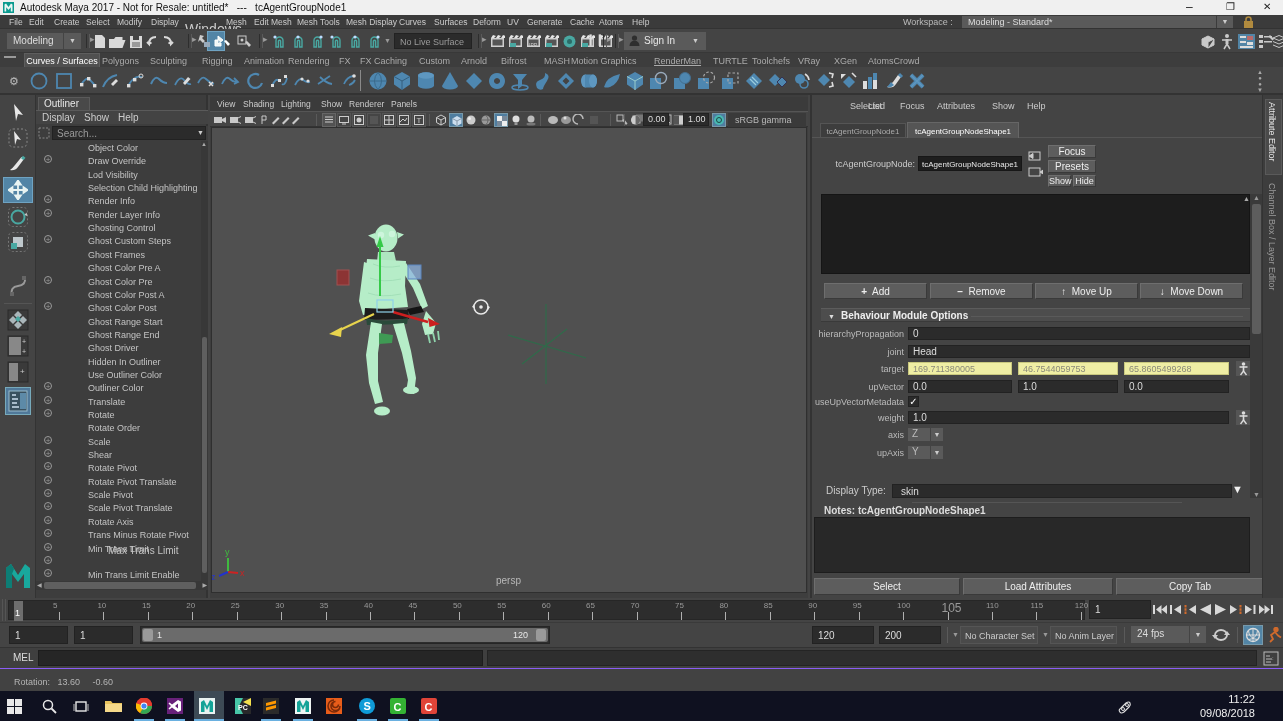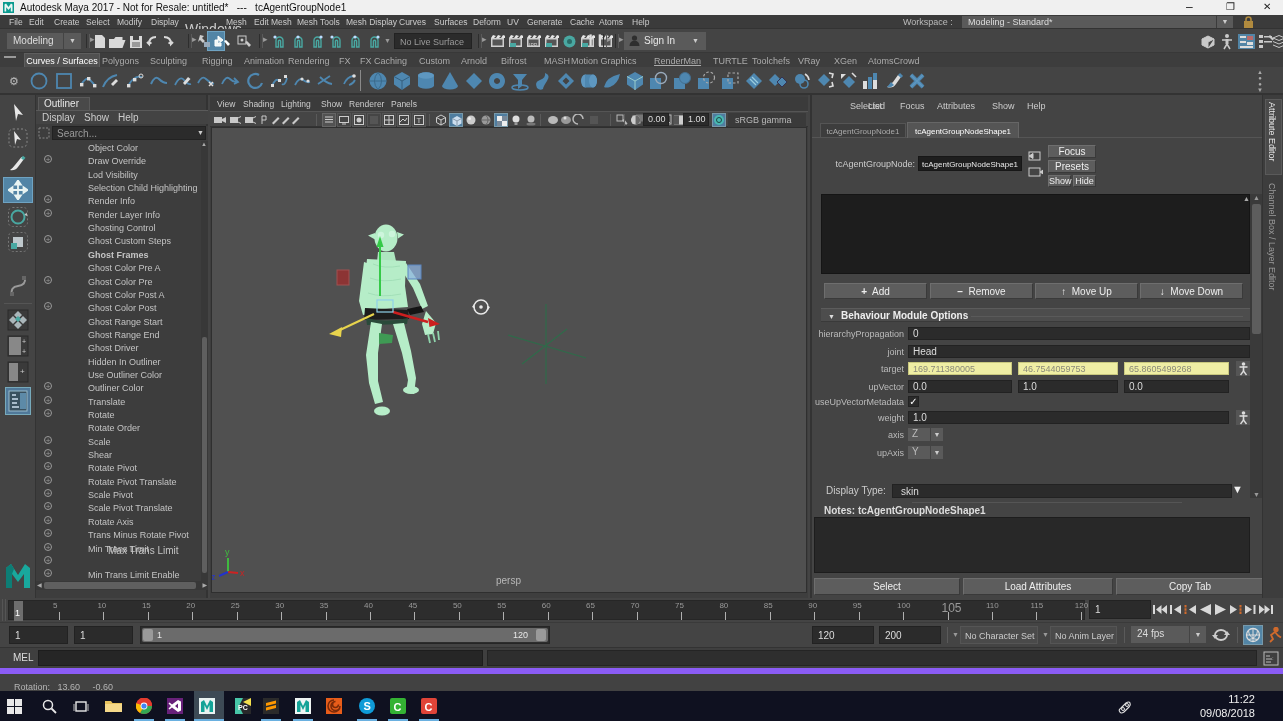--- a/index.html
+++ b/index.html
@@ -460,21 +460,21 @@
 <span class="abs" style="left:52px;top:15.35px;font-size:9px;color:#c4c4c4;white-space:nowrap;">Draw Override</span>
 <span class="abs" style="left:52px;top:28.7px;font-size:9px;color:#c4c4c4;white-space:nowrap;">Lod Visibility</span>
 <span class="abs" style="left:52px;top:42.05px;font-size:9px;color:#c4c4c4;white-space:nowrap;">Selection Child Highlighting</span>
 <span class="abs" style="left:8px;top:54.4px;width:8px;height:8px;border:1px solid #9a9a9a;border-radius:50%;color:#9a9a9a;font-size:8px;line-height:8px;text-align:center;">+</span>
 <span class="abs" style="left:52px;top:55.4px;font-size:9px;color:#c4c4c4;white-space:nowrap;">Render Info</span>
 <span class="abs" style="left:8px;top:67.75px;width:8px;height:8px;border:1px solid #9a9a9a;border-radius:50%;color:#9a9a9a;font-size:8px;line-height:8px;text-align:center;">+</span>
 <span class="abs" style="left:52px;top:68.75px;font-size:9px;color:#c4c4c4;white-space:nowrap;">Render Layer Info</span>
 <span class="abs" style="left:52px;top:82.1px;font-size:9px;color:#c4c4c4;white-space:nowrap;">Ghosting Control</span>
 <span class="abs" style="left:8px;top:94.44999999999999px;width:8px;height:8px;border:1px solid #9a9a9a;border-radius:50%;color:#9a9a9a;font-size:8px;line-height:8px;text-align:center;">+</span>
 <span class="abs" style="left:52px;top:95.44999999999999px;font-size:9px;color:#c4c4c4;white-space:nowrap;">Ghost Custom Steps</span>
-<span class="abs" style="left:52px;top:108.79999999999998px;font-size:9px;color:#c4c4c4;white-space:nowrap;font-weight:bold;">Ghost Frames</span>
+<span class="abs" style="left:52px;top:108.79999999999998px;font-size:9px;color:#c4c4c4;white-space:nowrap;">Ghost Frames</span>
 <span class="abs" style="left:52px;top:122.14999999999998px;font-size:9px;color:#c4c4c4;white-space:nowrap;">Ghost Color Pre A</span>
 <span class="abs" style="left:8px;top:134.49999999999997px;width:8px;height:8px;border:1px solid #9a9a9a;border-radius:50%;color:#9a9a9a;font-size:8px;line-height:8px;text-align:center;">+</span>
 <span class="abs" style="left:52px;top:135.49999999999997px;font-size:9px;color:#c4c4c4;white-space:nowrap;">Ghost Color Pre</span>
 <span class="abs" style="left:52px;top:148.84999999999997px;font-size:9px;color:#c4c4c4;white-space:nowrap;">Ghost Color Post A</span>
 <span class="abs" style="left:8px;top:161.19999999999996px;width:8px;height:8px;border:1px solid #9a9a9a;border-radius:50%;color:#9a9a9a;font-size:8px;line-height:8px;text-align:center;">+</span>
 <span class="abs" style="left:52px;top:162.19999999999996px;font-size:9px;color:#c4c4c4;white-space:nowrap;">Ghost Color Post</span>
 <span class="abs" style="left:52px;top:175.54999999999995px;font-size:9px;color:#c4c4c4;white-space:nowrap;">Ghost Range Start</span>
 <span class="abs" style="left:52px;top:188.89999999999995px;font-size:9px;color:#c4c4c4;white-space:nowrap;">Ghost Range End</span>
 <span class="abs" style="left:52px;top:202.24999999999994px;font-size:9px;color:#c4c4c4;white-space:nowrap;">Ghost Driver</span>
 <span class="abs" style="left:52px;top:215.59999999999994px;font-size:9px;color:#c4c4c4;white-space:nowrap;">Hidden In Outliner</span>
@@ -931,21 +931,21 @@
 <div class="abs" style="left:0;top:647px;width:1283px;height:21px;background:#3f3f3f;border-top:1px solid #333;">
 <span class="abs" style="left:13px;top:4px;font-size:10px;color:#ddd;">MEL</span>
 <div class="abs" style="left:38px;top:2px;width:445px;height:16px;background:#262626;border:1px solid #1d1d1d;"></div>
 <div class="abs" style="left:487px;top:2px;width:770px;height:16px;background:#2e2e2e;border:1px solid #242424;"></div>
 <svg class="abs" style="left:1263px;top:3px;" width="16" height="15" viewBox="0 0 16 15">
       <rect x="1" y="1" width="14" height="13" fill="none" stroke="#bbb"></rect>
       <path d="M3 5 h4 M3 8 h6 M3 11 h5" stroke="#bbb"></path>
       <text x="9" y="9" font-size="6" fill="#bbb">:</text>
     </svg>
 </div>
-<div class="abs" style="left:0;top:668px;width:1283px;height:23px;background:#424242;border-top:6px solid #8b5cf6;">
+<div class="abs" style="left:0;top:668px;width:1283px;height:23px;background:#424242;border-top:1px solid #8b5cf6;">
 <span class="abs" style="left:14px;top:8px;font-size:9px;color:#b4b4b4;">Rotation: &nbsp;&nbsp;13.60 &nbsp;&nbsp;&nbsp;&nbsp;-0.60</span>
 </div>
 <div class="abs" style="left:0;top:691px;width:1283px;height:30px;background:#0f1120;">
 <svg class="abs" style="left:7px;top:8px;" width="15" height="15" viewBox="0 0 15 15">
       <g fill="#e8e8e8">
         <rect x="0" y="0" width="7" height="7"></rect>
         <rect x="8" y="0" width="7" height="7"></rect>
         <rect x="0" y="8" width="7" height="7"></rect>
         <rect x="8" y="8" width="7" height="7"></rect>
       </g>

